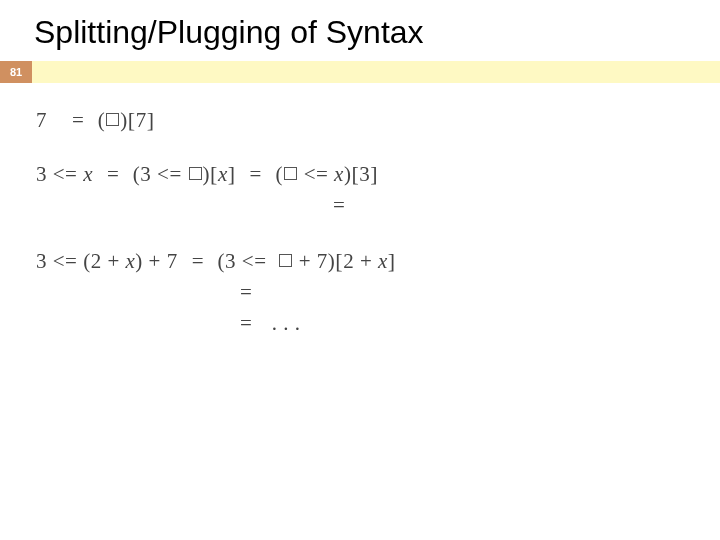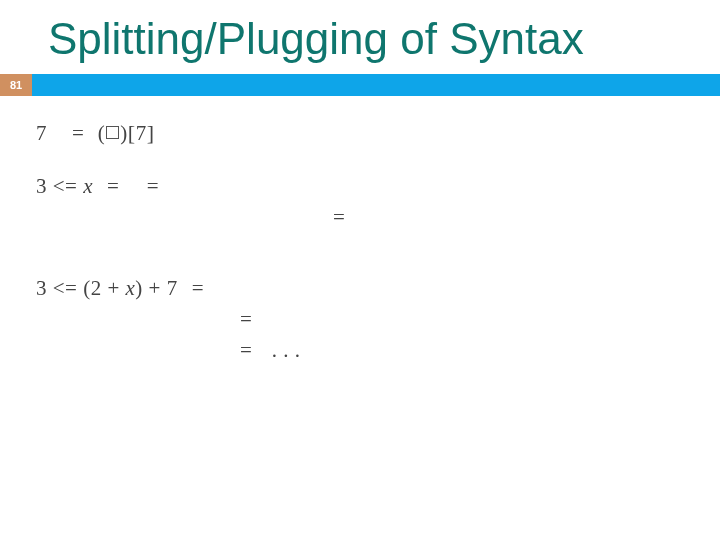--- a/index.html
+++ b/index.html
@@ -5,29 +5,29 @@
   * { box-sizing: border-box; margin: 0; padding: 0; }
   body {
     width: 720px;
     height: 540px;
     background: #ffffff;
     font-family: Arial, Helvetica, sans-serif;
     position: relative;
     overflow: hidden;
   }
   .title {
-    font-size: 44px;
-    color: #0f766e;
-    padding: 14px 0 10px 48px;
+    font-size: 32px;
+    color: #000000;
+    padding: 14px 0 10px 34px;
     font-weight: 400;
   }
   .header-bar {
     width: 100%;
     height: 22px;
-    background: #0ea5e9;
+    background: #fef9c3;
     position: relative;
   }
   .page-num {
     position: absolute;
     left: 0;
     top: 0;
     width: 32px;
     height: 22px;
     background: #d09060;
     color: #ffffff;
@@ -36,21 +36,21 @@
     display: flex;
     align-items: center;
     justify-content: center;
   }
   .content {
     padding: 24px 36px 0 36px;
   }
   .eq-block {
     margin-bottom: 28px;
   }
-  .eq-block.second { margin-bottom: 46px; }
+  .eq-block.second { margin-bottom: 30px; }
   .eq-block.third { margin-bottom: 8px; }
   .row {
     display: flex;
     align-items: center;
     margin-bottom: 6px;
     font-family: 'Georgia', 'Times New Roman', serif;
     font-size: 21px;
     color: #444444;
   }
   .row.cont { padding-left: 0; }
@@ -79,32 +79,35 @@
       <span class="cell math" style="width:28px">7</span>
       <span class="cell eq">=</span>
       <span class="cell math" style="padding-left:6px">(<span class="box"></span>)<span class="brkt">[</span>7<span class="brkt">]</span></span>
     </div>
   </div>
 
   <div class="eq-block second">
     <div class="row">
       <span class="cell math">3 &lt;= <span class="it">x</span></span>
       <span class="cell eq" style="padding:0 14px">=</span>
+      <span class="cell math">(3 &lt;= <span class="box"></span>)<span class="brkt">[</span><span class="it">x</span><span class="brkt">]</span></span>
       <span class="cell eq" style="padding:0 14px">=</span>
+      <span class="cell math">(<span class="box"></span> &lt;= <span class="it">x</span>)<span class="brkt">[</span>3<span class="brkt">]</span></span>
     </div>
     <div class="row cont">
       <span class="cell" style="width:283px"></span>
       <span class="cell eq" style="padding:0 14px">=</span>
     </div>
   </div>
 
   <div class="eq-block third">
     <div class="row">
       <span class="cell math">3 &lt;= (2 + <span class="it">x</span>) + 7</span>
       <span class="cell eq" style="padding:0 14px">=</span>
+      <span class="cell math">(3 &lt;=&nbsp; <span class="box"></span> + 7)<span class="brkt">[</span>2 + <span class="it">x</span><span class="brkt">]</span></span>
     </div>
     <div class="row cont">
       <span class="cell" style="width:190px"></span>
       <span class="cell eq" style="padding:0 14px">=</span>
     </div>
     <div class="row cont">
       <span class="cell" style="width:190px"></span>
       <span class="cell eq" style="padding:0 14px">=</span>
       <span class="cell math" style="padding-left:6px">.&nbsp;.&nbsp;.</span>
     </div>

